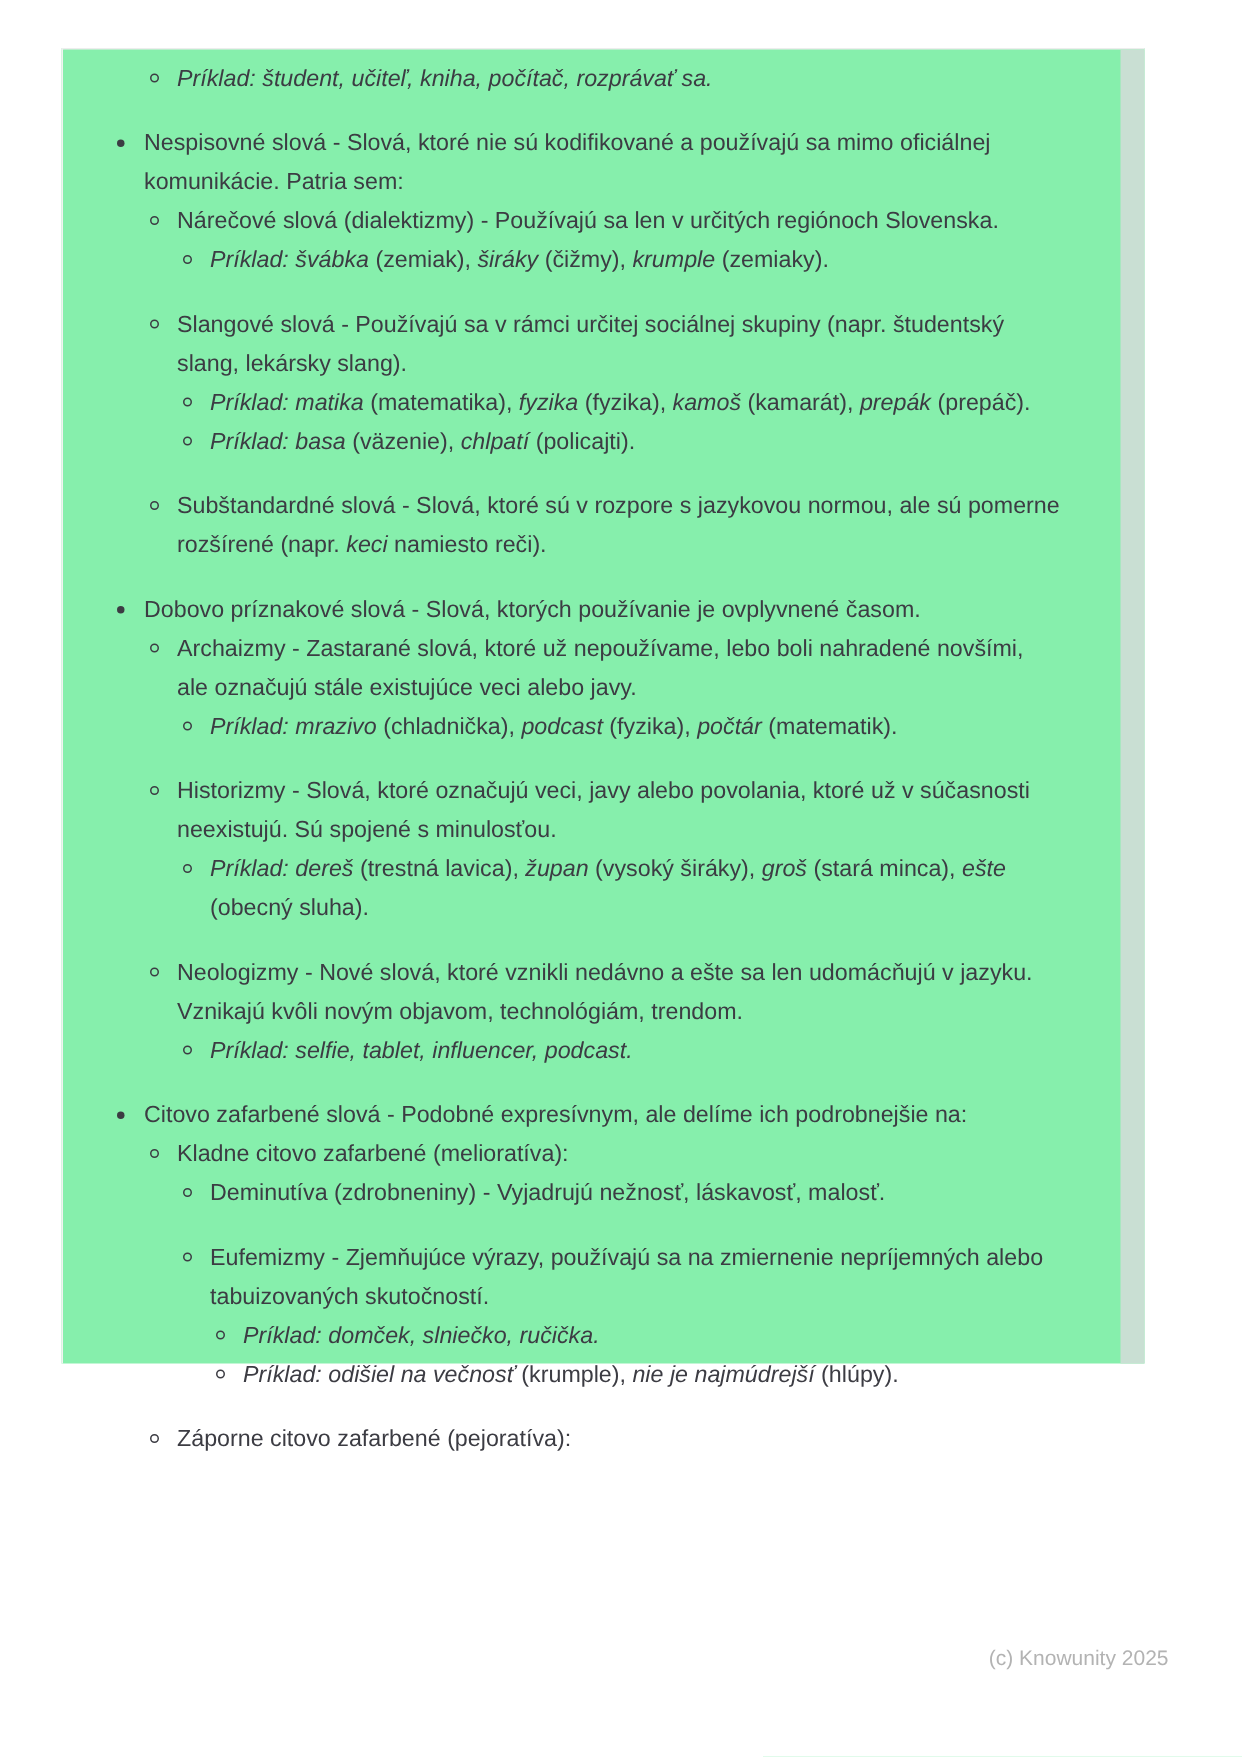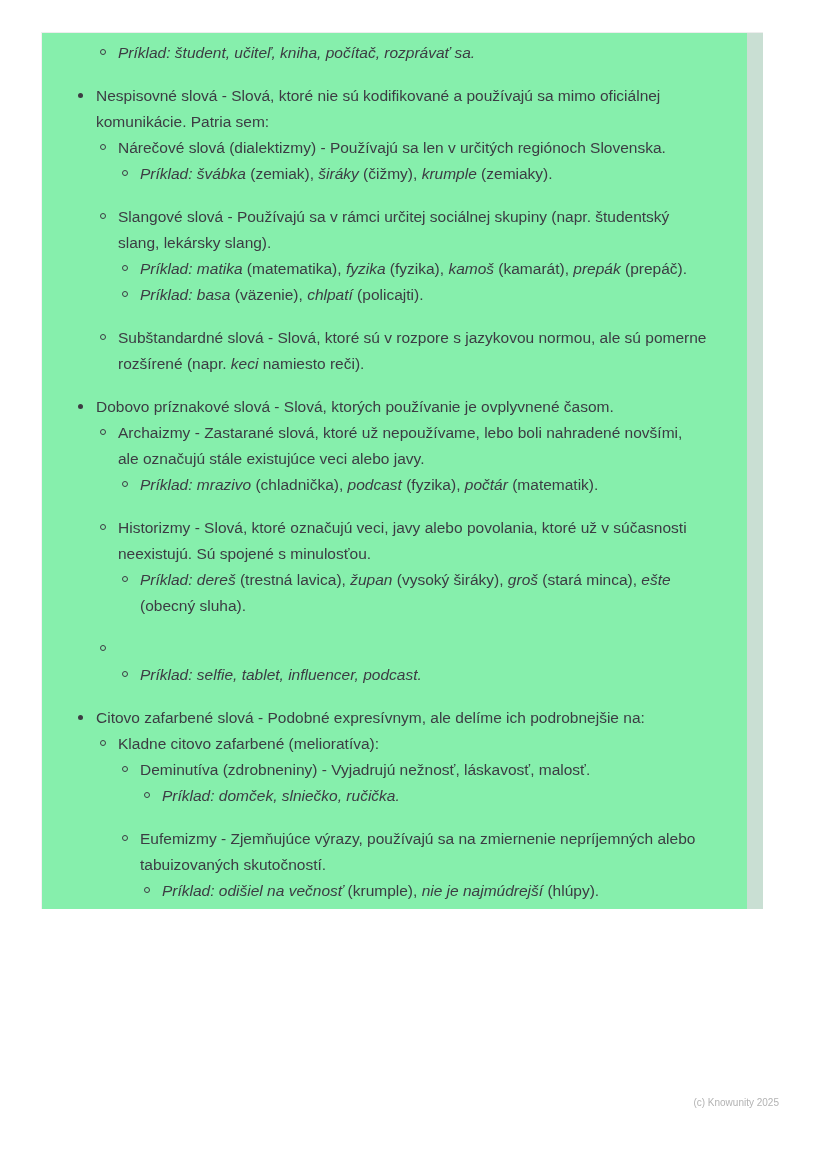--- a/index.html
+++ b/index.html
@@ -76,21 +76,21 @@
     border: 1.3px solid #3c3c43;
     background: transparent;
   }
   .text { flex: 1; }
   .b { font-weight: 400; }
   .i { font-style: italic; }
   .watermark {
     position: absolute;
     right: 49px;
     top: 1097px;
-    font-size: 10px;
+    font-size: 14px;
     color: #b3b3b3;
     z-index: 5;
   }
 </style>
 </head>
 <body style="color: rgb(60, 60, 67);">
 
 <div class="page">
   <div class="content" id="doc-content">
       <div class="row indent-2">
@@ -140,46 +140,51 @@
       <div class="row indent-2 gap">
         <span class="marker circle"></span>
         <span class="text"><span class="b">Historizmy</span><span> - Slová, ktoré označujú veci, javy alebo povolania, ktoré už v súčasnosti neexistujú. Sú spojené s minulosťou.</span></span>
       </div>
       <div class="row indent-3">
         <span class="marker circle"></span>
         <span class="text"><span class="i">Príklad: dereš</span><span> (trestná lavica), </span><span class="i">župan</span><span> (vysoký širáky), </span><span class="i">groš</span><span> (stará minca), </span><span class="i">ešte</span><span> (obecný sluha).</span></span>
       </div>
       <div class="row indent-2 gap">
         <span class="marker circle"></span>
+        <span class="text"><span class="b">Neologizmy</span><span> - Nové slová, ktoré vznikli nedávno a ešte sa len udomácňujú v jazyku. Vznikajú kvôli novým objavom, technológiám, trendom.</span></span>
       </div>
       <div class="row indent-3">
         <span class="marker circle"></span>
         <span class="text"><span class="i">Príklad: selfie, tablet, influencer, podcast.</span></span>
       </div>
       <div class="row indent-1 gap">
         <span class="marker disc"></span>
         <span class="text"><span class="b">Citovo zafarbené slová</span><span> - Podobné expresívnym, ale delíme ich podrobnejšie na:</span></span>
       </div>
       <div class="row indent-2">
         <span class="marker circle"></span>
         <span class="text"><span class="b">Kladne citovo zafarbené</span><span> (melioratíva):</span></span>
       </div>
       <div class="row indent-3">
         <span class="marker circle"></span>
         <span class="text"><span class="b">Deminutíva (zdrobneniny)</span><span> - Vyjadrujú nežnosť, láskavosť, malosť.</span></span>
       </div>
-      <div class="row indent-4">
-        <span class="marker circle"></span>
-        <span class="text"><span class="i">Príklad: domček, slniečko, ručička.</span></span>
-      </div>
       <div class="row indent-3 gap">
         <span class="marker circle"></span>
         <span class="text"><span class="b">Eufemizmy</span><span> - Zjemňujúce výrazy, používajú sa na zmiernenie nepríjemných alebo tabuizovaných skutočností.</span></span>
       </div>
       <div class="row indent-4">
         <span class="marker circle"></span>
+        <span class="text"><span class="i">Príklad: domček, slniečko, ručička.</span></span>
+      </div>
+      <div class="row indent-4">
+        <span class="marker circle"></span>
         <span class="text"><span class="i">Príklad: odišiel na večnosť</span><span> (krumple), </span><span class="i">nie je najmúdrejší</span><span> (hlúpy).</span></span>
+      </div>
+      <div class="row indent-2 gap">
+        <span class="marker circle"></span>
+        <span class="text"><span class="b">Záporne citovo zafarbené</span><span> (pejoratíva):</span></span>
       </div>
     </div>
   <div class="accent-bar" style="background: rgb(201, 223, 211);"></div>
 </div>
 
 <div class="watermark">(c) Knowunity 2025</div>
 
 </body></html>

